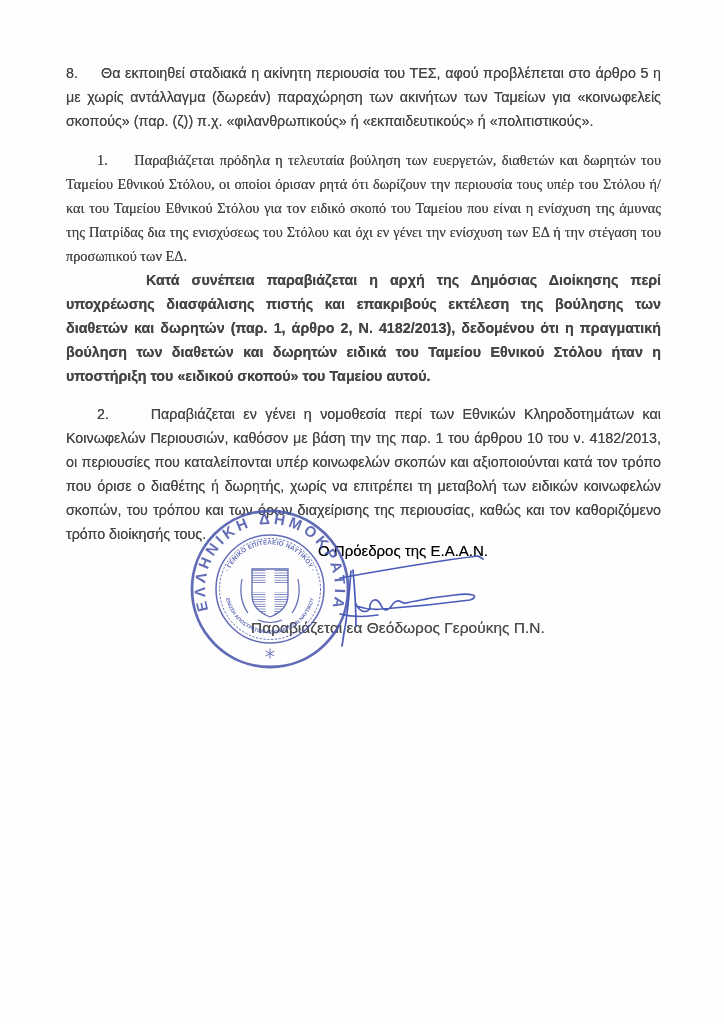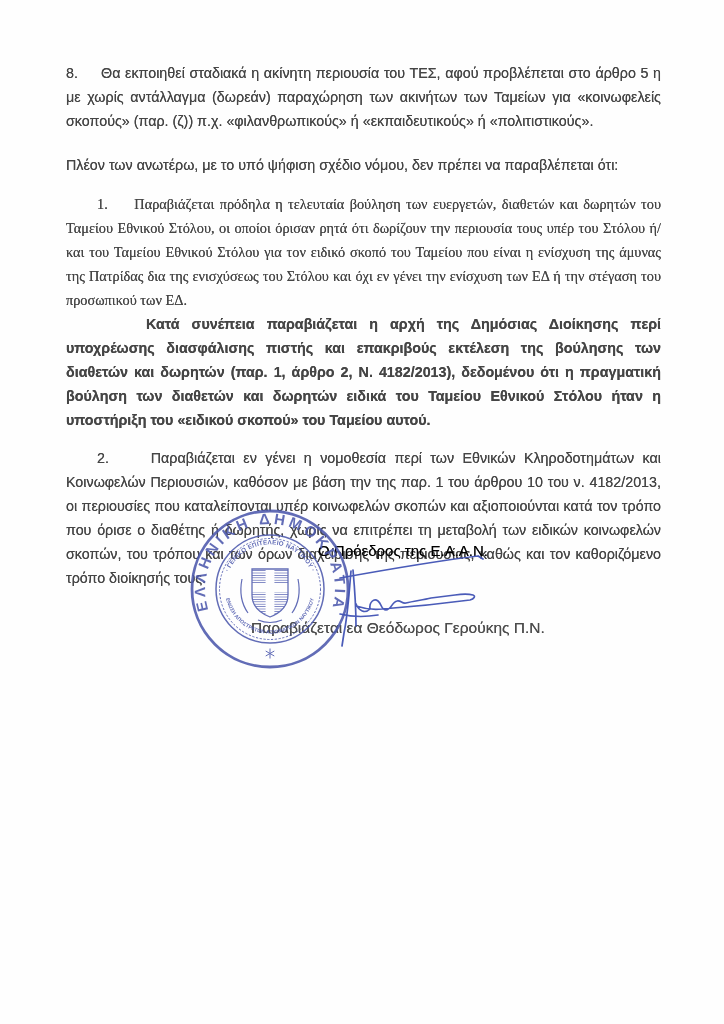--- a/index.html
+++ b/index.html
@@ -55,21 +55,20 @@
   }
   .pen path{stroke:#4153b5; stroke-width:1.7; fill:none; stroke-linecap:round;}
 </style>
 </head>
 <body>
 
 <div class="page">
 
   <div class="doc-body">
     <p id="para-8">8.&nbsp;&nbsp;&nbsp;&nbsp;&nbsp;Θα εκποιηθεί σταδιακά η ακίνητη περιουσία του ΤΕΣ, αφού προβλέπεται στο άρθρο 5 η με χωρίς αντάλλαγμα (δωρεάν) παραχώρηση των ακινήτων των Ταμείων για «κοινωφελείς σκοπούς» (παρ. (ζ)) π.χ. «φιλανθρωπικούς» ή «εκπαιδευτικούς» ή «πολιτιστικούς».</p>
-    <p id="para-pleon">Πλέον των ανωτέρω, με το υπό ψήφιση σχέδιο νόμου, δεν πρέπει να παραβλέπεται ότι:</p>
     <p id="para-1">1.&nbsp;&nbsp;&nbsp;&nbsp;&nbsp;Παραβιάζεται πρόδηλα η τελευταία βούληση των ευεργετών, διαθετών και δωρητών του Ταμείου Εθνικού Στόλου, οι οποίοι όρισαν ρητά ότι δωρίζουν την περιουσία τους υπέρ του Στόλου ή/και του Ταμείου Εθνικού Στόλου για τον ειδικό σκοπό του Ταμείου που είναι η ενίσχυση της άμυνας της Πατρίδας δια της ενισχύσεως του Στόλου και όχι εν γένει την ενίσχυση των ΕΔ ή την στέγαση του προσωπικού των ΕΔ.</p>
     <p id="para-1b">Κατά συνέπεια παραβιάζεται η αρχή της Δημόσιας Διοίκησης περί υποχρέωσης διασφάλισης πιστής και επακριβούς εκτέλεση της βούλησης των διαθετών και δωρητών (παρ. 1, άρθρο 2, Ν. 4182/2013), δεδομένου ότι η πραγματική βούληση των διαθετών και δωρητών ειδικά του Ταμείου Εθνικού Στόλου ήταν η υποστήριξη του «ειδικού σκοπού» του Ταμείου αυτού.</p>
     <p id="para-2">2.&nbsp;&nbsp;&nbsp;&nbsp;&nbsp;Παραβιάζεται εν γένει η νομοθεσία περί των Εθνικών Κληροδοτημάτων και Κοινωφελών Περιουσιών, καθόσον με βάση την της παρ. 1 του άρθρου 10 του ν. 4182/2013, οι περιουσίες που καταλείπονται υπέρ κοινωφελών σκοπών και αξιοποιούνται κατά τον τρόπο που όρισε ο διαθέτης ή δωρητής, χωρίς να επιτρέπει τη μεταβολή των ειδικών κοινωφελών σκοπών, του τρόπου και των όρων διαχείρισης της περιουσίας, καθώς και τον καθοριζόμενο τρόπο διοίκησής τους.</p>
   </div>
 
   <div class="sig-title">Ο Πρόεδρος της Ε.Α.Α.Ν.</div>
   <div class="sig-name">Παραβιάζεται εα Θεόδωρος Γερούκης Π.Ν.</div>
 
   <svg class="stamp" viewBox="0 0 164 164" aria-hidden="true">
     <defs>

